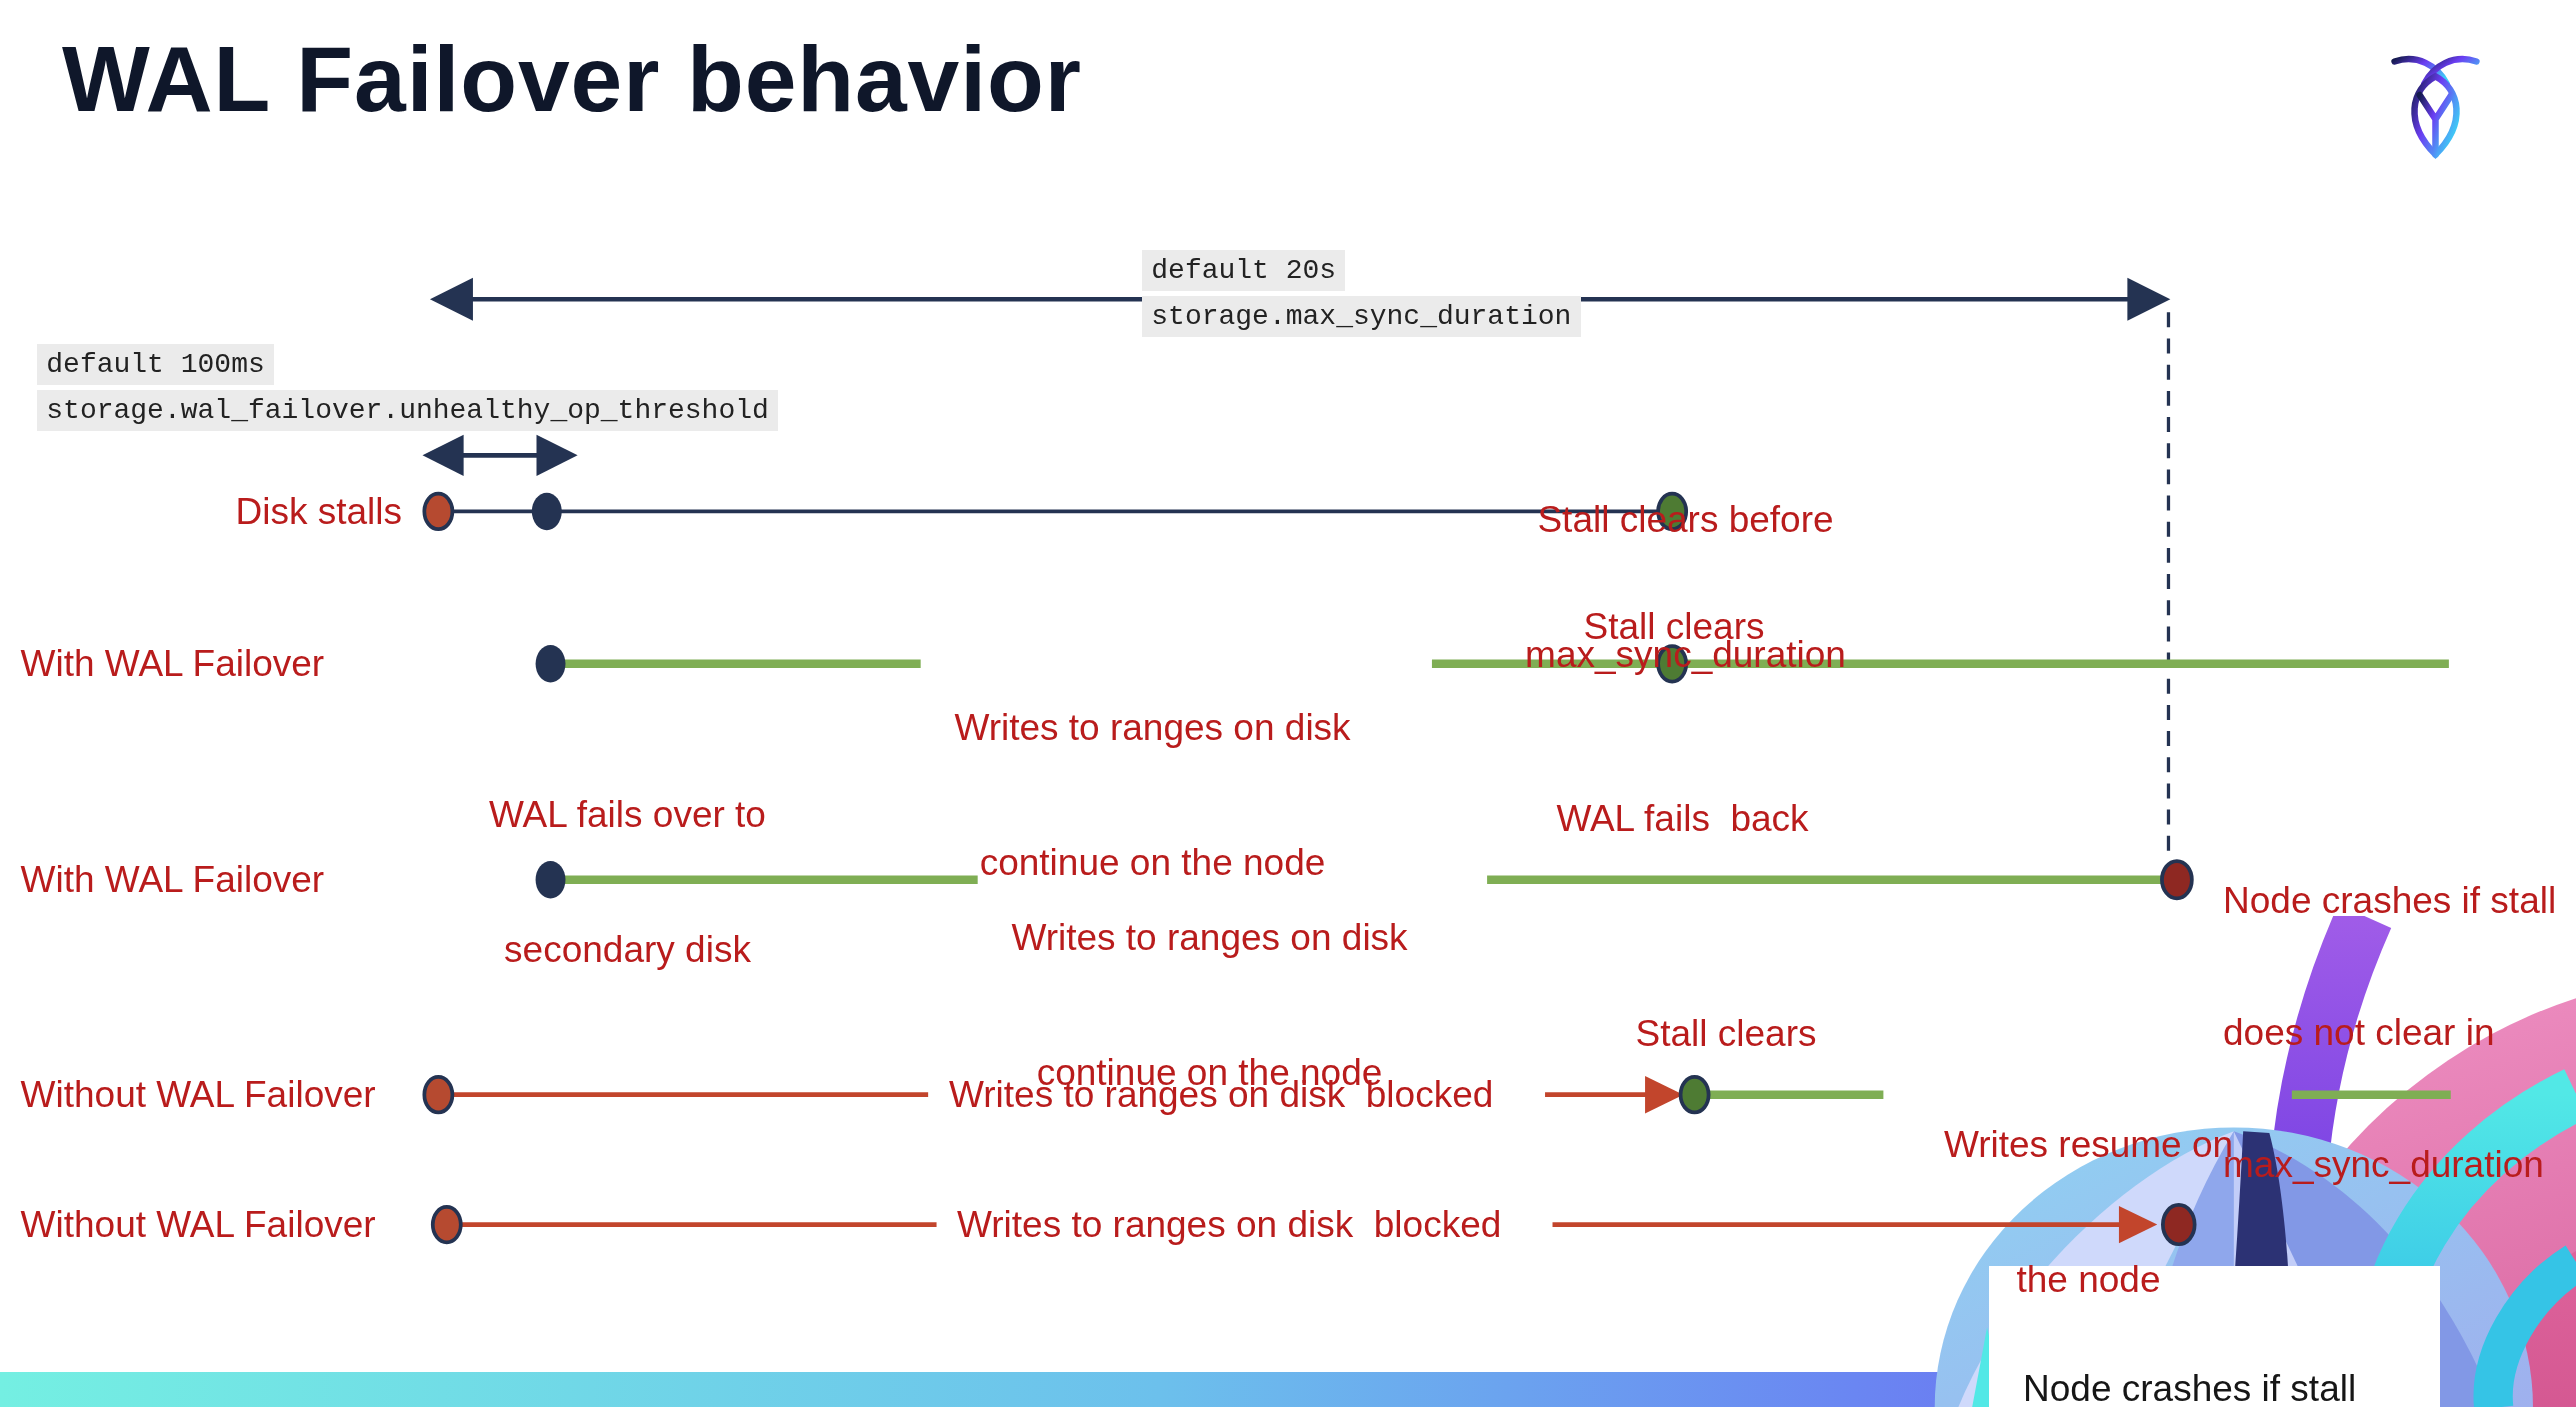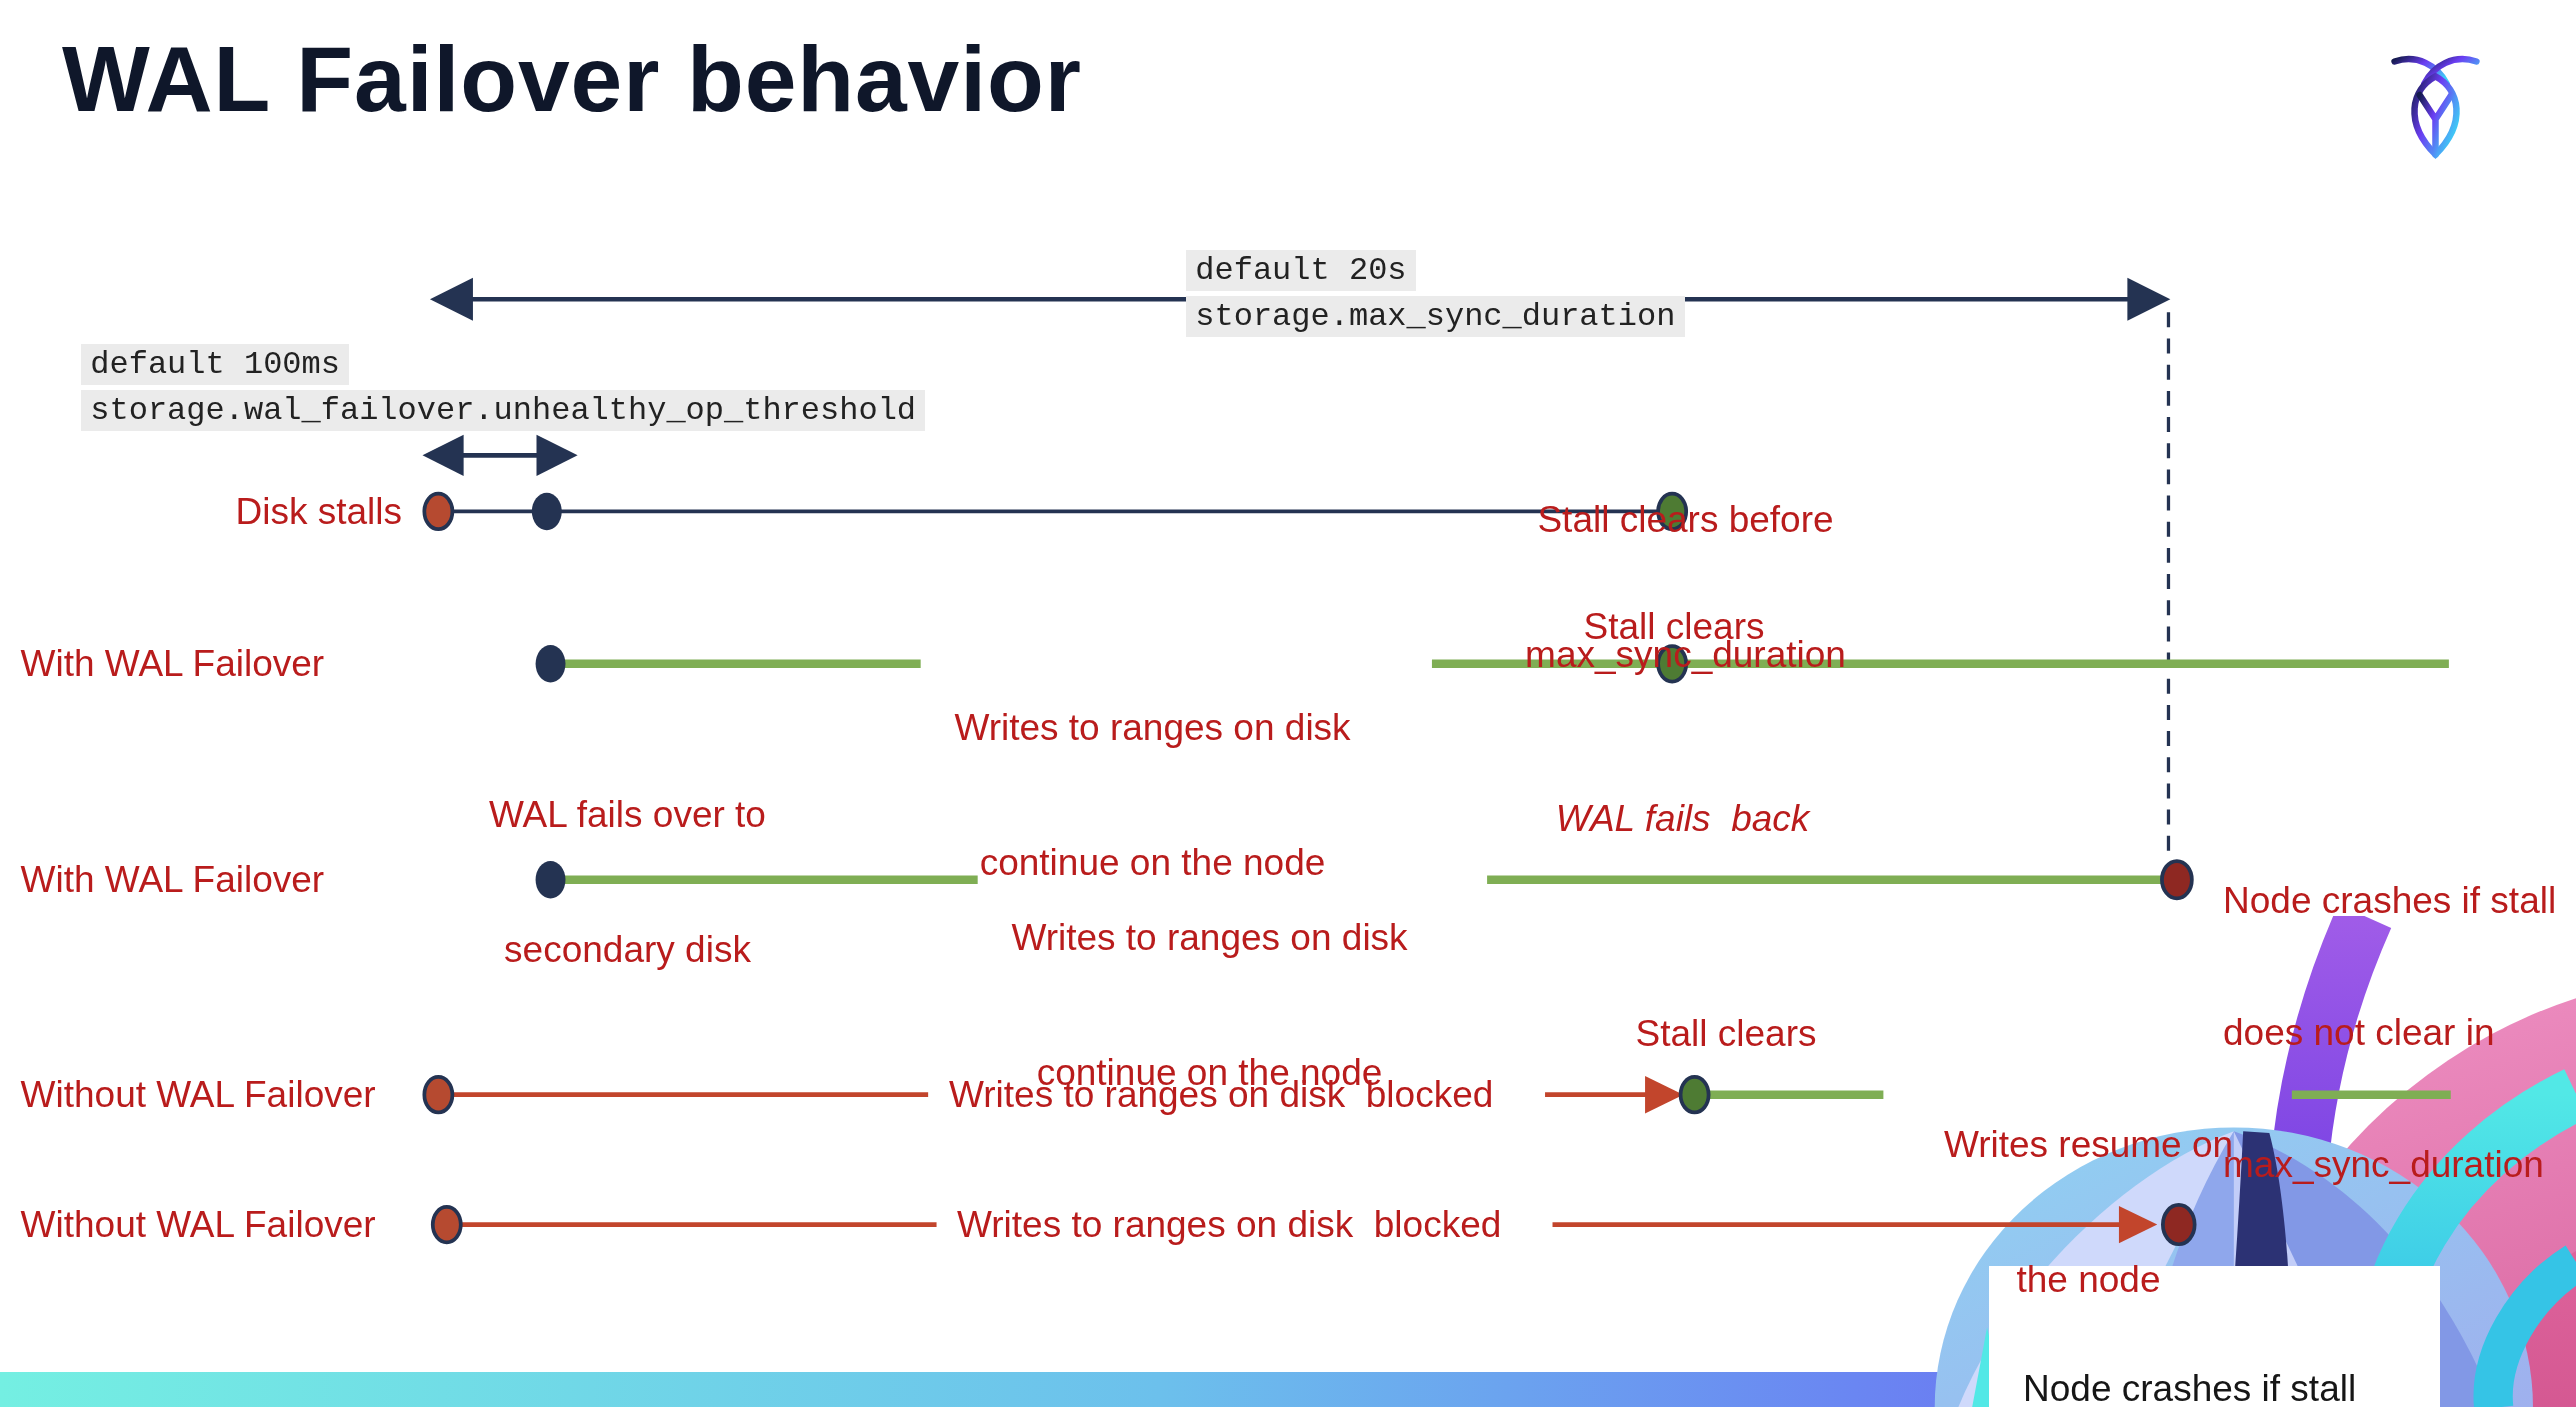--- a/index.html
+++ b/index.html
@@ -5,21 +5,21 @@
   html,body{margin:0;padding:0;background:#ffffff;}
   body{width:2576px;height:1408px;overflow:hidden;position:relative;
        font-family:"Liberation Sans",sans-serif;}
   .lbl{position:absolute;font-size:37px;line-height:45px;color:#b91c1c;
        white-space:pre-wrap;z-index:5;}
   .center{text-align:center;}
   .right{text-align:right;}
   .title{position:absolute;left:62px;top:28px;font-size:93px;line-height:103px;
        font-weight:bold;color:#0f172a;letter-spacing:0.9px;z-index:5;}
   .codegroup{position:absolute;z-index:5;font-family:"Liberation Mono","DejaVu Sans Mono",monospace;
-       font-size:32px;line-height:34px;color:#222;margin-left:44px;}
+       font-size:28px;line-height:34px;color:#222;}
   .codegroup span{display:table;background:#ebebeb;padding:3.7px 9.3px;margin-bottom:4.7px;
        white-space:pre;}
   .overlay{position:absolute;left:0;top:0;z-index:4;}
   .artsvg{position:absolute;left:1916px;top:916px;z-index:2;}
   .logosvg{position:absolute;left:2389px;top:52px;z-index:5;}
   .whitebox{position:absolute;left:1989px;top:1266px;width:451px;height:142px;
        background:#ffffff;z-index:3;}
   .boxtext{position:absolute;left:2023px;top:1279px;font-size:37px;line-height:44px;
        color:#161616;white-space:pre-wrap;z-index:5;}
   .bottombar{position:absolute;left:0;top:1372px;width:2576px;height:36px;z-index:1;
@@ -168,21 +168,21 @@
   <div>continue on the node</div>
 </div>
 
 <div class="lbl center" style="left:1534px;top:604px;width:280px;">Stall clears</div>
 
 <div class="lbl center" style="left:394px;top:702px;width:467px;">
   <div>WAL fails over to</div>
   <div>secondary disk</div>
 </div>
 
-<div class="lbl center" style="left:1449px;top:706px;width:467px;font-style:italic;">
+<div class="lbl center" style="left:1449px;top:706px;width:467px;">
   <div>WAL fails  back</div>
 </div>
 
 <div class="lbl center" style="left:976px;top:825px;width:467px;">
   <div>Writes to ranges on disk</div>
   <div>continue on the node</div>
 </div>
 
 <div class="lbl" style="left:2223px;top:791px;width:353px;line-height:44px;">
   <div>Node crashes if stall</div>

